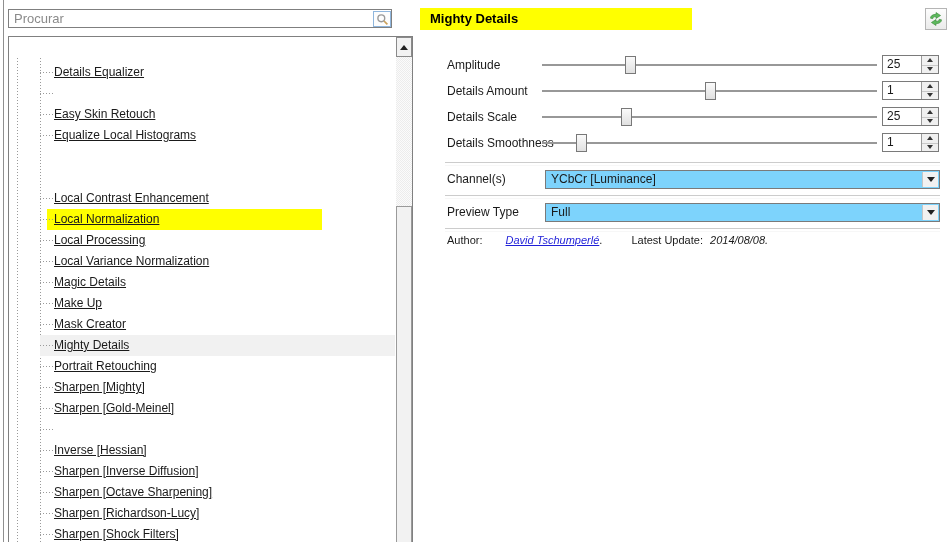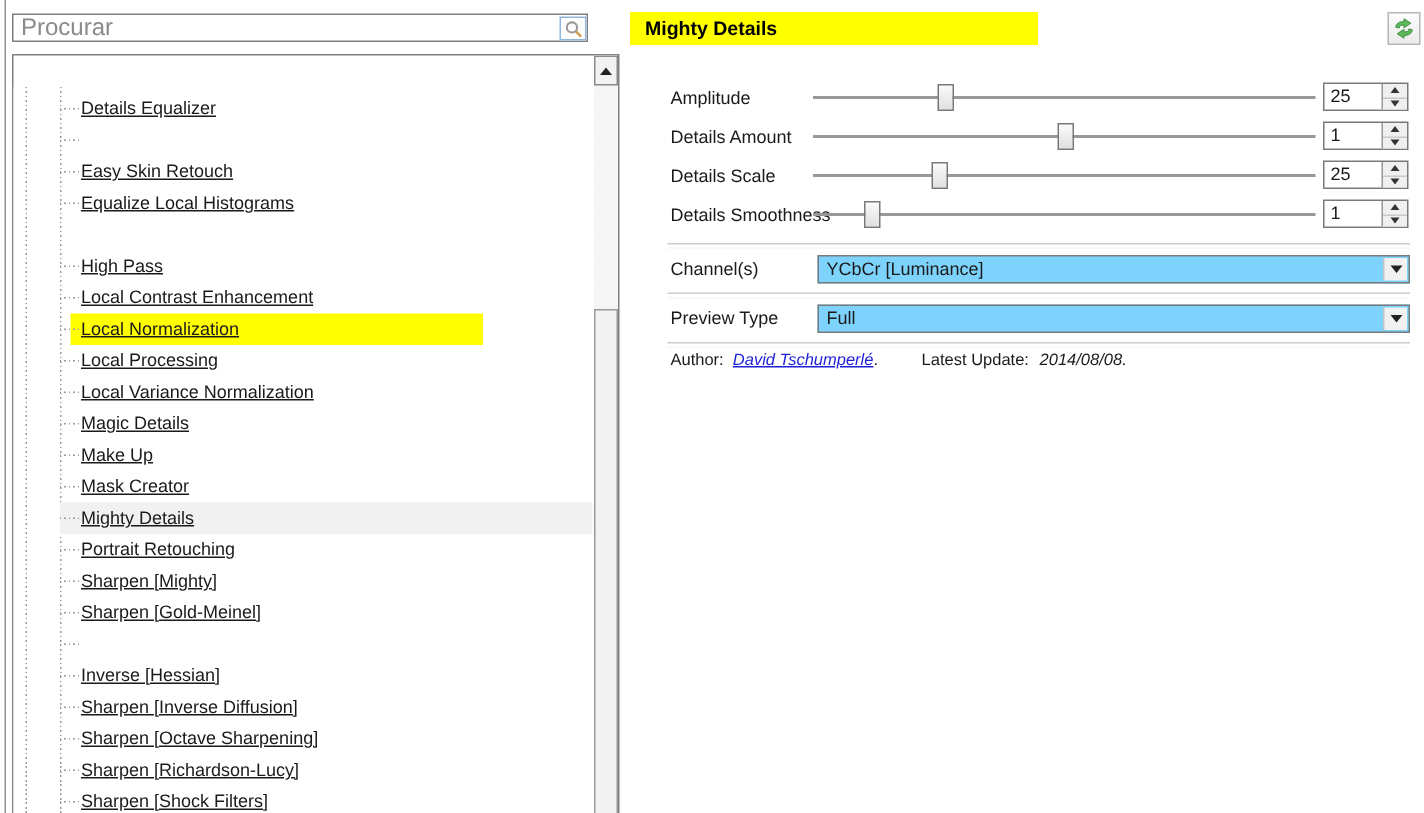--- a/index.html
+++ b/index.html
@@ -5,21 +5,21 @@
   html,body{margin:0;padding:0;background:#ffffff;}
   #screen{position:relative;width:949px;height:542px;overflow:hidden;background:#ffffff;
           font-family:"Liberation Sans", sans-serif;font-size:12px;color:#1a1a1a;}
 
   
   .left-edge{position:absolute;left:3px;top:0;width:1px;height:542px;background:#8f8f8f;}
 
   
   .search-box{position:absolute;left:8px;top:9px;width:384px;height:19px;border:1px solid #7f7f7f;
               background:#fff;box-sizing:border-box;padding:0 22px 0 5px;font-family:"Liberation Sans",sans-serif;
-              font-size:16px;color:#1a1a1a;outline:none;}
+              font-size:13px;color:#1a1a1a;outline:none;}
   .search-box::placeholder{color:#8a8a8a;}
   .search-btn{position:absolute;left:373px;top:11px;width:18px;height:16px;border:1px solid #8fb6dd;
               background:#fdfdfd;box-sizing:border-box;display:flex;align-items:center;justify-content:center;cursor:pointer;}
 
   
   .list-panel{position:absolute;left:8px;top:36px;width:405px;height:520px;border:1px solid #808080;
               background:#fff;box-sizing:border-box;}
   .list-header{position:absolute;left:0;top:0;right:16px;height:21px;background:#fafafa;
                border-right:1px solid #8a8a8a;border-bottom:1px solid #8a8a8a;box-sizing:border-box;
                line-height:20px;padding-left:10px;cursor:pointer;}
@@ -126,25 +126,20 @@
       <div style="top:46px" class="row">
           <span class="band"></span>
           <span class="stub"></span>
           <span class="row-label">Easy Skin Retouch</span>
         </div>
       <div style="top:67px" class="row">
           <span class="band"></span>
           <span class="stub"></span>
           <span class="row-label">Equalize Local Histograms</span>
         </div>
-      <div style="top:109px" class="row">
-          <span class="band"></span>
-          <span class="stub"></span>
-          <span class="row-label">High Pass</span>
-        </div>
       <div style="top:130px" class="row">
           <span class="band"></span>
           <span class="stub"></span>
           <span class="row-label">Local Contrast Enhancement</span>
         </div>
       <div style="top:151px" class="row highlighted">
           <span class="band"></span>
           <span class="stub"></span>
           <span class="row-label">Local Normalization</span>
         </div>
@@ -326,17 +321,17 @@
   <span class="combo-label" style="top:203px">Preview Type</span>
   <div class="combo" style="top:203px">
     <span class="combo-value">Full</span>
     <span class="combo-arrow">
         <span class="tri-down" style="border-left-width:4px;border-right-width:4px;border-top-width:5px;"></span>
       </span>
   </div>
 
   <div class="footer">
     <span>Author:</span>
-    <span class="link" style="margin-left:3px;">David Tschumperlé</span><span>.</span>
+    <span class="link" style="margin-left:20px;">David Tschumperlé</span><span>.</span>
     <span class="update-label">Latest Update:</span>
     <span class="update-value">2014/08/08.</span>
   </div>
 </div>
 
 </body></html>

